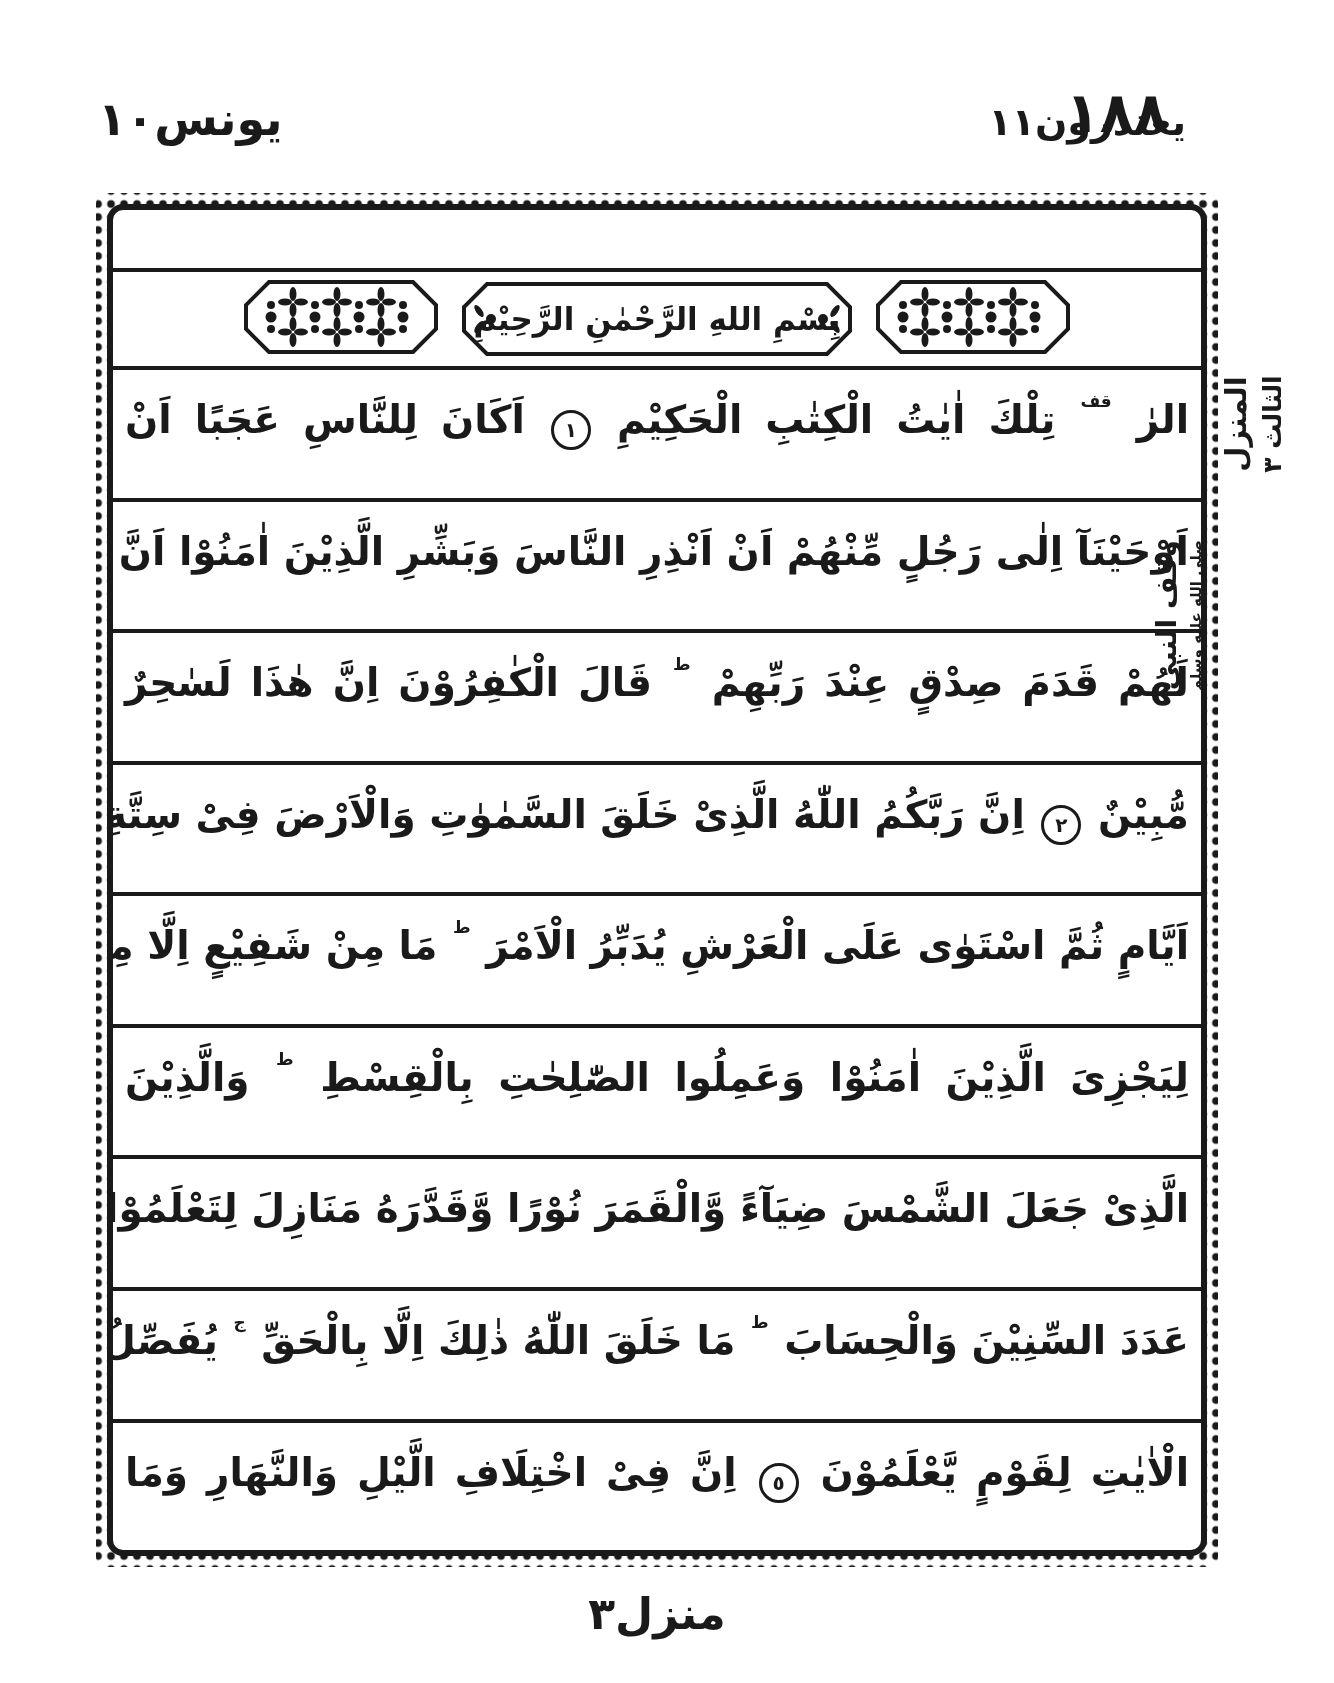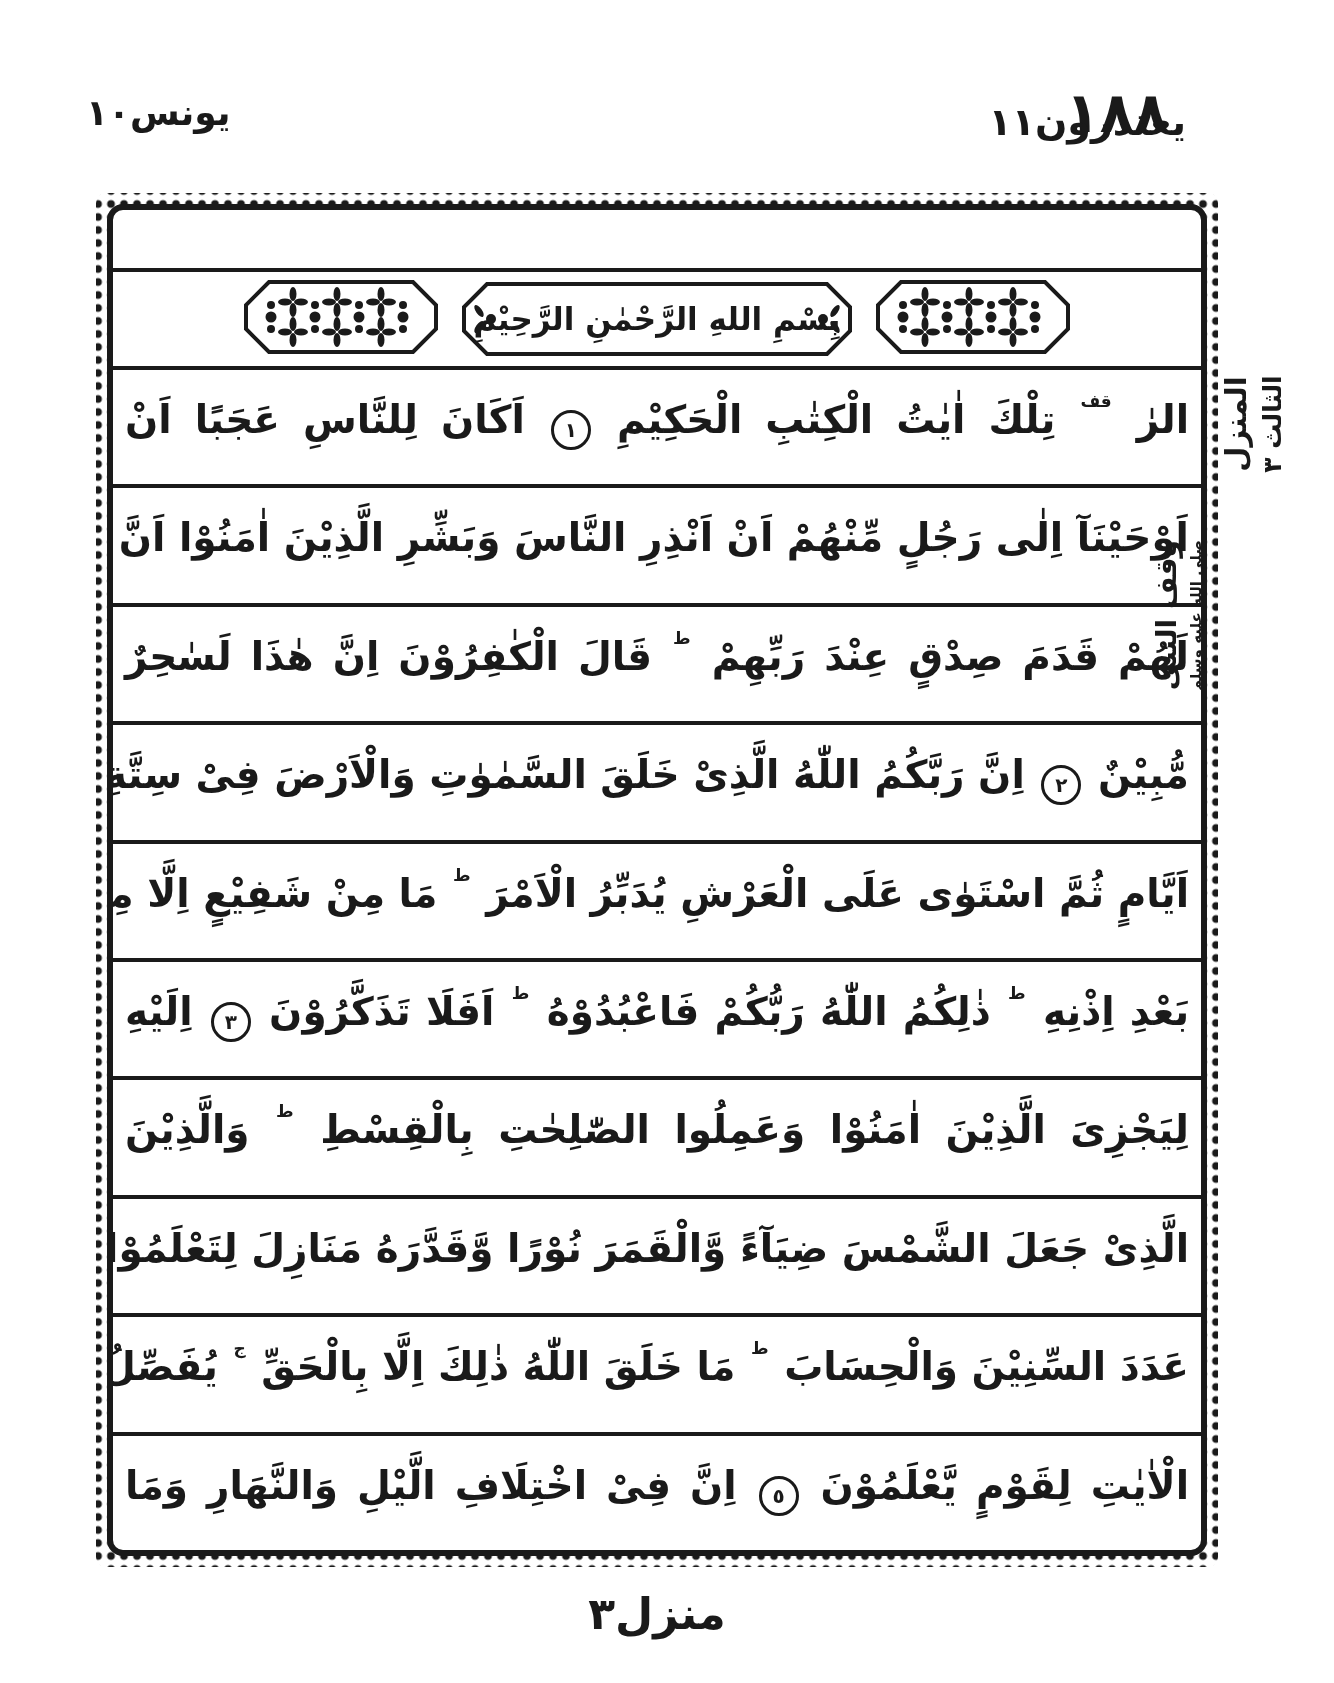--- a/index.html
+++ b/index.html
@@ -3,21 +3,21 @@
 <meta charset="utf-8">
 <style>
   html,body{margin:0;padding:0;}
   body{
     width:1334px;height:1683px;position:relative;
     background:#ffffff;color:#1a1a1a;
     font-family:"DejaVu Sans", sans-serif;
     overflow:hidden;
   }
   .hdr{position:absolute;font-weight:bold;white-space:nowrap;}
-  .hdr-left{left:86px;top:92px;font-size:36px;}
+  .hdr-left{left:98px;top:92px;font-size:46px;}
   .hdr-center{left:96px;top:80px;width:1122px;text-align:right;font-size:56px;transform:translateX(-50px);}
   .hdr-right{right:148px;top:100px;font-size:38px;}
 
   
   .frame{
     position:absolute;left:96px;top:193px;width:1122px;height:1374px;
     box-sizing:border-box;padding:11px;border-radius:10px;
     background-image:radial-gradient(circle, #1a1a1a 40%, rgba(0,0,0,0) 46%);
     background-size:13px 13px;background-position:center;
   }
@@ -148,21 +148,20 @@
         </svg>
       </span>
     </div>
 
     <div class="rows">
         <div class="row"><span class="qt">الرٰ</span> <span class="waqf">قف</span> <span class="qt">تِلْكَ اٰيٰتُ الْكِتٰبِ الْحَكِيْمِ</span> <span class="ayah">١</span> <span class="qt">اَكَانَ لِلنَّاسِ عَجَبًا اَنْ</span></div>
         <div class="row"><span class="qt">اَوْحَيْنَآ اِلٰى رَجُلٍ مِّنْهُمْ اَنْ اَنْذِرِ النَّاسَ وَبَشِّرِ الَّذِيْنَ اٰمَنُوْا اَنَّ</span></div>
         <div class="row"><span class="qt">لَهُمْ قَدَمَ صِدْقٍ عِنْدَ رَبِّهِمْ</span> <span class="waqf">ط</span> <span class="qt">قَالَ الْكٰفِرُوْنَ اِنَّ هٰذَا لَسٰحِرٌ</span></div>
         <div class="row"><span class="qt">مُّبِيْنٌ</span> <span class="ayah">٢</span> <span class="qt">اِنَّ رَبَّكُمُ اللّٰهُ الَّذِىْ خَلَقَ السَّمٰوٰتِ وَالْاَرْضَ فِىْ سِتَّةِ</span></div>
         <div class="row"><span class="qt">اَيَّامٍ ثُمَّ اسْتَوٰى عَلَى الْعَرْشِ يُدَبِّرُ الْاَمْرَ</span> <span class="waqf">ط</span> <span class="qt">مَا مِنْ شَفِيْعٍ اِلَّا مِنْ</span></div>
-        <div class="row"><span class="qt">بَعْدِ اِذْنِهِ</span> <span class="waqf">ط</span> <span class="qt">ذٰلِكُمُ اللّٰهُ رَبُّكُمْ فَاعْبُدُوْهُ</span> <span class="waqf">ط</span> <span class="qt">اَفَلَا تَذَكَّرُوْنَ</span> <span class="ayah">٣</span> <span class="qt">اِلَيْهِ</span></div>
         <div class="row"><span class="qt">لِيَجْزِىَ الَّذِيْنَ اٰمَنُوْا وَعَمِلُوا الصّٰلِحٰتِ بِالْقِسْطِ</span> <span class="waqf">ط</span> <span class="qt">وَالَّذِيْنَ</span></div>
         <div class="row"><span class="qt">الَّذِىْ جَعَلَ الشَّمْسَ ضِيَآءً وَّالْقَمَرَ نُوْرًا وَّقَدَّرَهُ مَنَازِلَ لِتَعْلَمُوْا</span></div>
         <div class="row"><span class="qt">عَدَدَ السِّنِيْنَ وَالْحِسَابَ</span> <span class="waqf">ط</span> <span class="qt">مَا خَلَقَ اللّٰهُ ذٰلِكَ اِلَّا بِالْحَقِّ</span> <span class="waqf">ج</span> <span class="qt">يُفَصِّلُ</span></div>
         <div class="row"><span class="qt">الْاٰيٰتِ لِقَوْمٍ يَّعْلَمُوْنَ</span> <span class="ayah">٥</span> <span class="qt">اِنَّ فِىْ اخْتِلَافِ الَّيْلِ وَالنَّهَارِ وَمَا</span></div>
       </div>
   </div>
 </div>
 
 <div class="margin-note note-manzil">
   <div class="rot">

